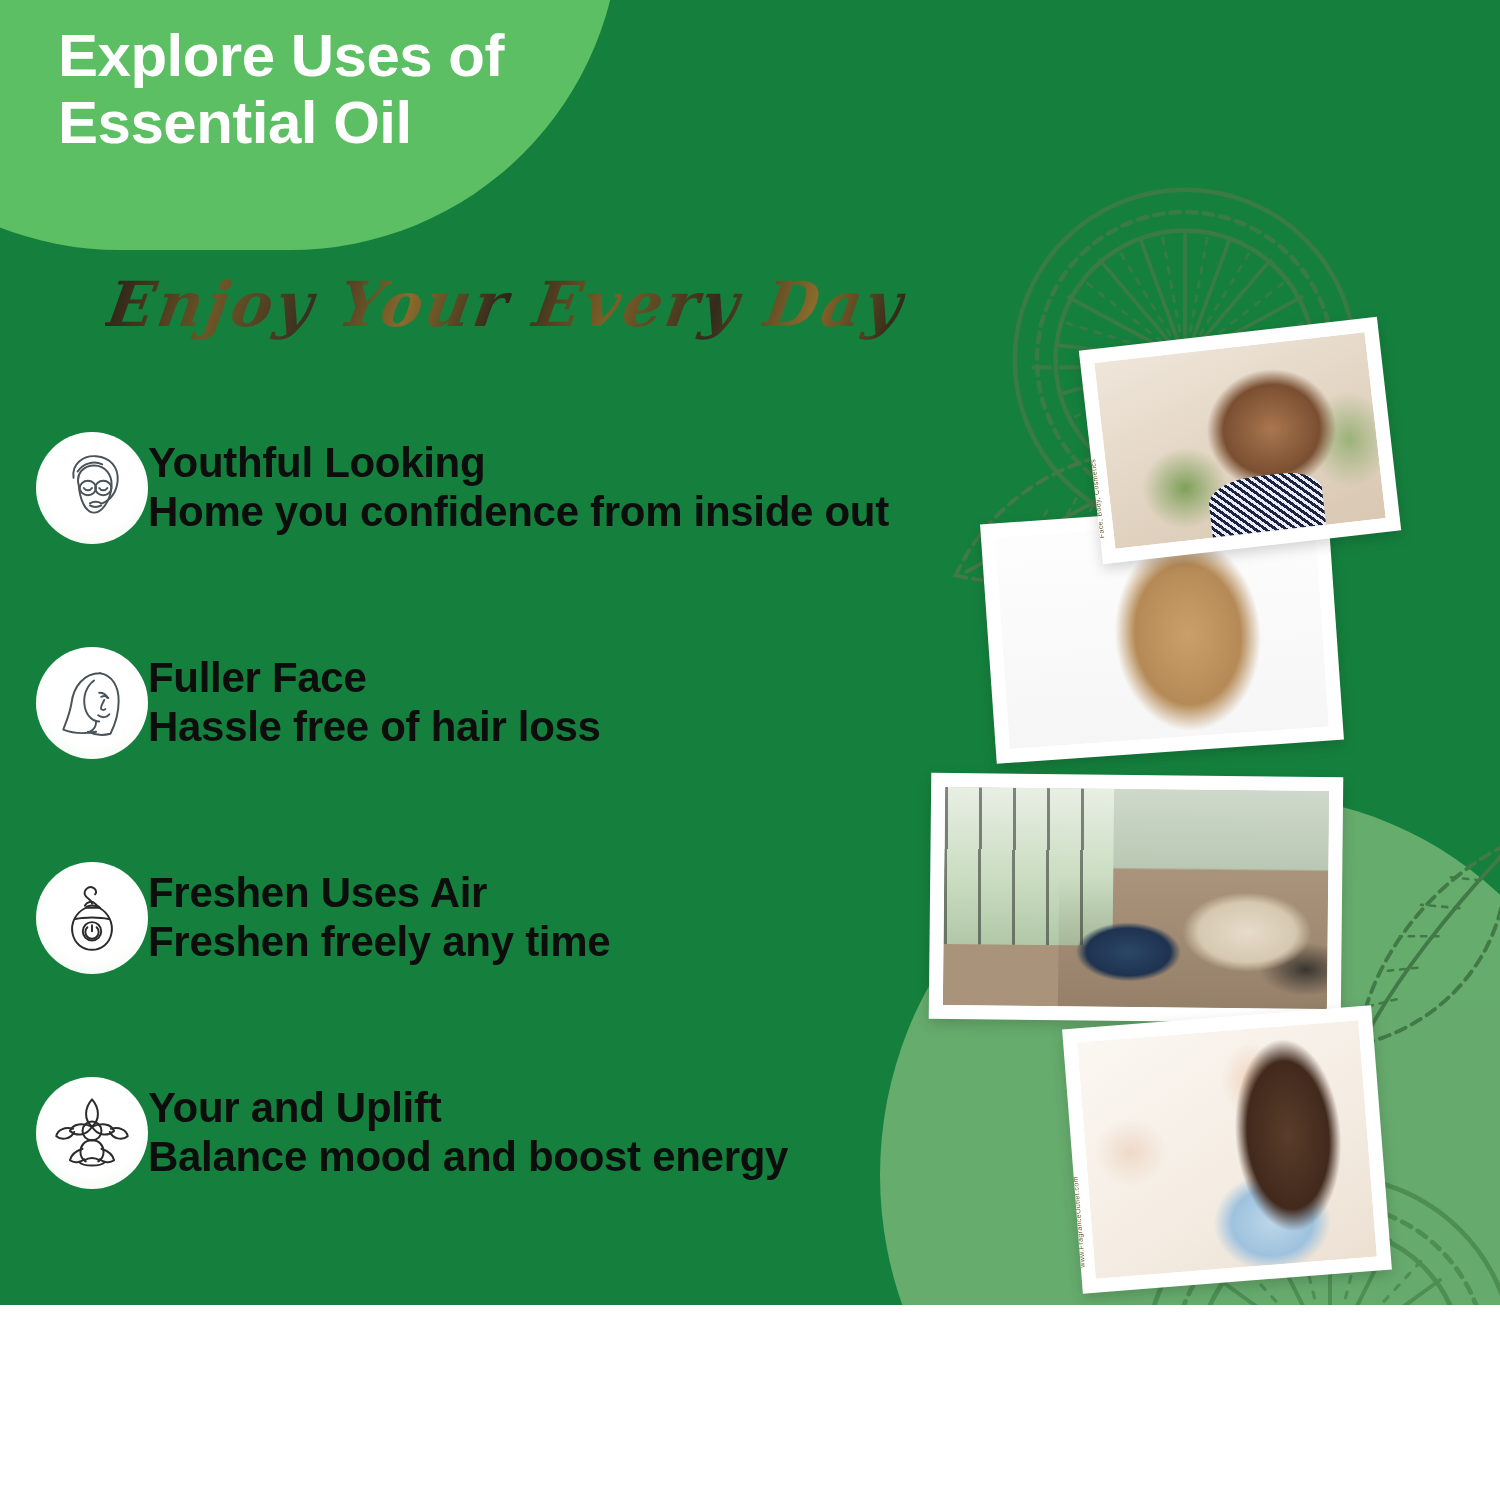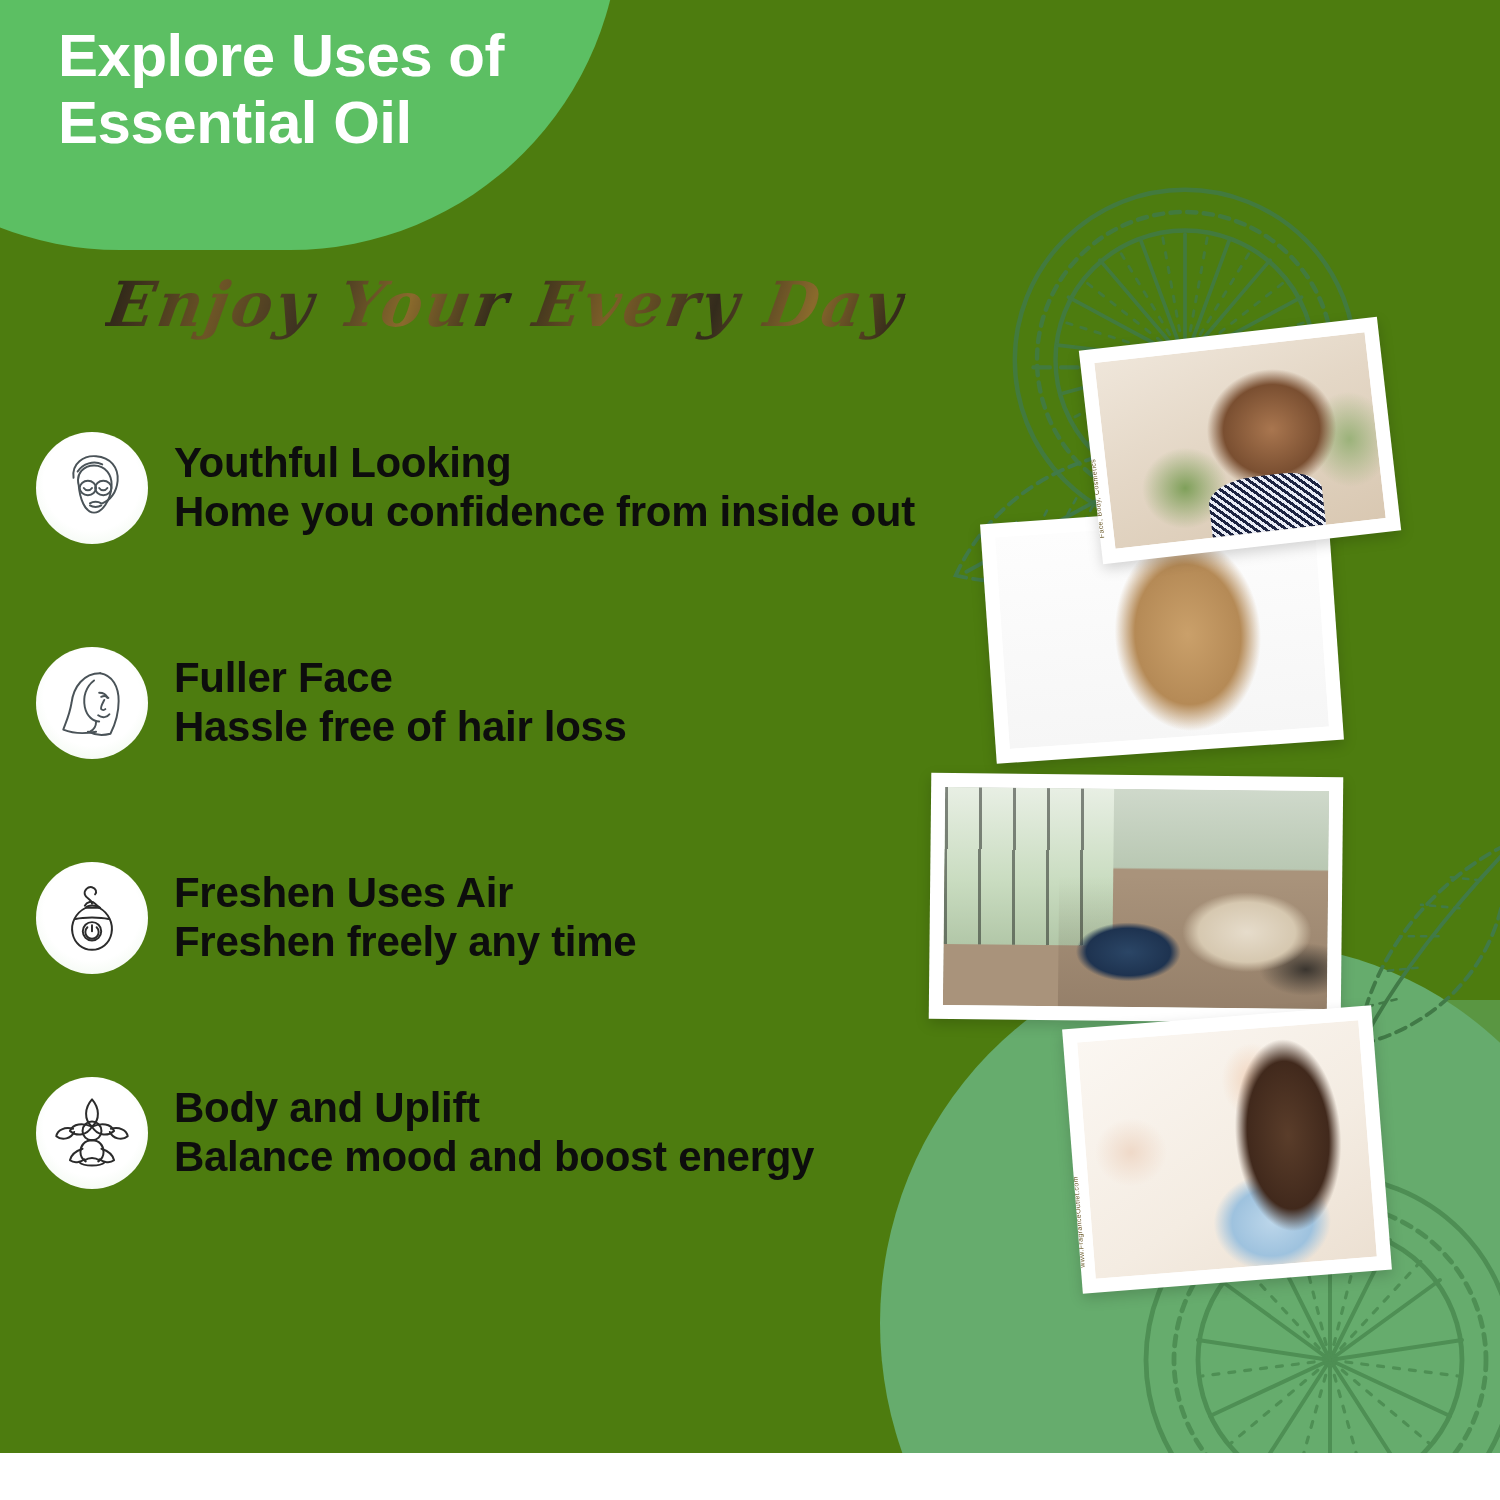--- a/index.html
+++ b/index.html
@@ -7,22 +7,22 @@
   html, body {
     width: 1500px;
     height: 1500px;
     overflow: hidden;
     font-family: "Liberation Sans", sans-serif;
   }
 
   #poster {
     position: relative;
     width: 1500px;
-    height: 1453px;
-    background: #4d7c0f;
+    height: 1305px;
+    background: #15803d;
     overflow: hidden;
     text-decoration: underline;
   }
 
   
   .blob-topleft {
     position: absolute;
     left: -210px;
     top: -330px;
     width: 830px;
@@ -113,21 +113,20 @@
   .features {
     position: absolute;
     z-index: 6;
     left: 36px;
     top: 380px;
     width: 1020px;
   }
   .feature {
     display: flex;
     align-items: center;
-    gap: 26px;
     height: 215px;
   }
   .feature-icon {
     flex: 0 0 auto;
     width: 112px;
     height: 112px;
     border-radius: 50%;
     background: radial-gradient(circle at 50% 45%, #ffffff 58%, #f4faf3 78%, rgba(255,255,255,0.45) 100%);
     display: flex;
     align-items: center;
@@ -451,21 +450,21 @@
             <path d="M40 47 C33 47 29 52 29 58 C29 62 31 65 34 67"></path>
             <path d="M40 47 C47 47 51 52 51 58 C51 62 49 65 46 67"></path>
             <path d="M31 55 C25 57 20 61 19 66 C23 69 29 68 33 65"></path>
             <path d="M49 55 C55 57 60 61 61 66 C57 69 51 68 47 65"></path>
             <path d="M28 68 C32 72 48 72 52 68"></path>
             <path d="M33 66 C37 63 43 63 47 66"></path>
           </g>
         </svg>
       </div>
       <div class="feature-text">
-        <div class="feature-title">Body and Uplift</div>
+        <div class="feature-title">Your and Uplift</div>
         <div class="feature-sub">Balance mood and boost energy</div>
       </div>
     </div>
 
   </div>
 
   <div class="photo" id="photo-woman-smiling">
     <div class="photo-inner">
       <div class="ph-smiling"></div>
     </div>

